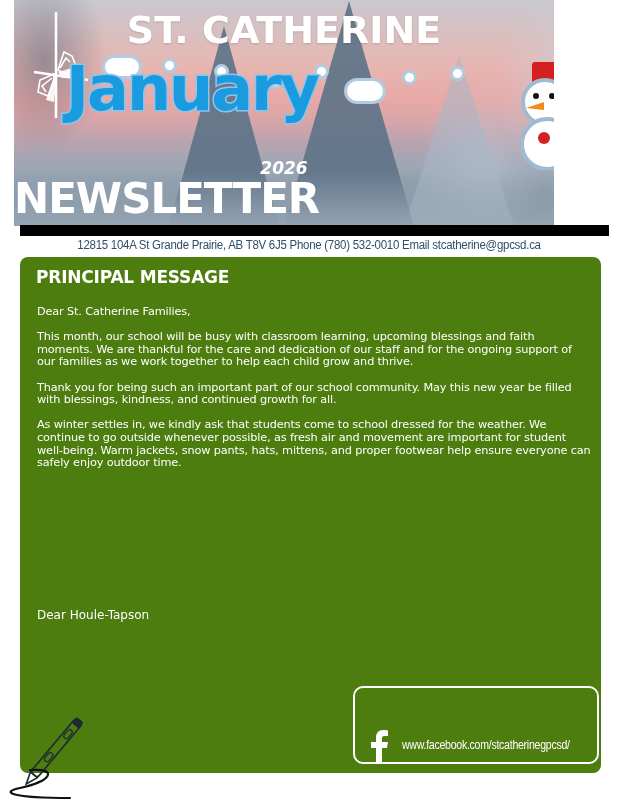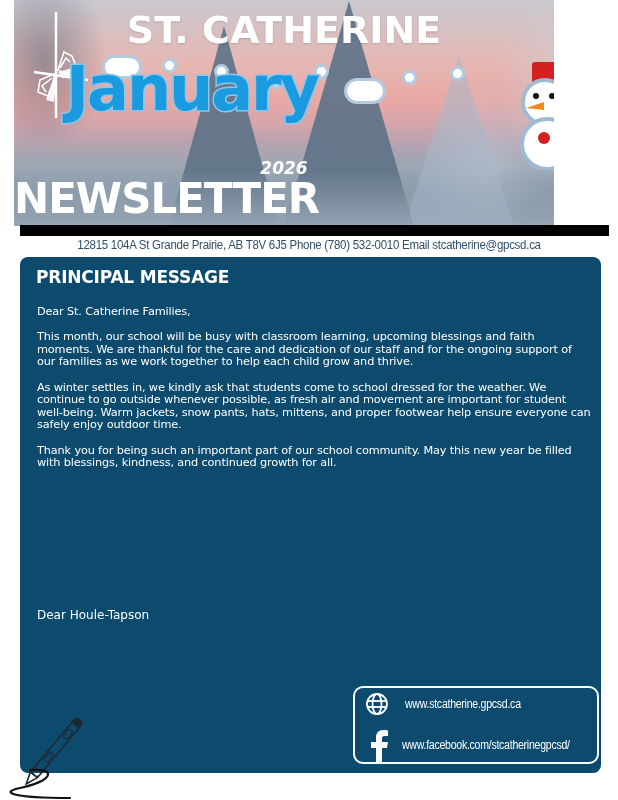--- a/index.html
+++ b/index.html
@@ -75,21 +75,21 @@
     
     .address {
       position: absolute; left: 0; right: 0; top: 238px; text-align: center;
       font-family: "Liberation Sans", sans-serif; font-size: 12.5px; color: #2f4f6b;
       letter-spacing: -0.3px; transform: scaleX(0.92); transform-origin: center;
     }
 
     
     .card {
       position: absolute; left: 20px; top: 257px; width: 581px; height: 516px;
-      background: #0c4a6e; border-radius: 8px;
+      background: #4d7c0f; border-radius: 8px;
     }
     .card-title {
       position: absolute; left: 16px; top: 10px;
       font-family: "DejaVu Sans", sans-serif; font-weight: bold; font-size: 17px;
       color: #ffffff; letter-spacing: -0.2px;
     }
     .message {
       position: absolute; left: 17px; top: 49px; width: 556px;
       font-family: "DejaVu Sans", sans-serif; font-size: 11.3px; line-height: 12.6px;
       color: #ffffff; letter-spacing: -0.15px;
@@ -169,38 +169,27 @@
 </div>
 <div class="black-bar"></div>
 
 <div class="address">12815 104A St Grande Prairie, AB T8V 6J5 Phone (780) 532-0010 Email stcatherine@gpcsd.ca</div>
 
 <div class="card">
   <div class="card-title">PRINCIPAL MESSAGE</div>
   <div class="message">
     <p>Dear St. Catherine Families,</p>
     <p>This month, our school will be busy with classroom learning, upcoming blessings and faith moments. We are thankful for the care and dedication of our staff and for the ongoing support of our families as we work together to help each child grow and thrive.</p>
+    <p>Thank you for being such an important part of our school community. May this new year be filled with blessings, kindness, and continued growth for all.</p>
     <p>As winter settles in, we kindly ask that students come to school dressed for the weather. We continue to go outside whenever possible, as fresh air and movement are important for student well-being. Warm jackets, snow pants, hats, mittens, and proper footwear help ensure everyone can safely enjoy outdoor time.</p>
-    <p>Thank you for being such an important part of our school community. May this new year be filled with blessings, kindness, and continued growth for all.</p>
   </div>
   <div class="signature">Dear Houle-Tapson</div>
 </div>
 
 <div class="links-box">
-  <div class="link-row web">
-    <svg class="link-icon" width="24" height="24" viewBox="0 0 24 24" style="top:2px;">
-      <g fill="none" stroke="#fff" stroke-width="1.8">
-        <circle cx="12" cy="12" r="10"></circle>
-        <ellipse cx="12" cy="12" rx="4.5" ry="10"></ellipse>
-        <line x1="2" y1="9" x2="22" y2="9"></line>
-        <line x1="2" y1="15" x2="22" y2="15"></line>
-      </g>
-    </svg>
-    <span class="link-text">www.stcatherine.gpcsd.ca</span>
-  </div>
   <div class="link-row fb">
     <svg class="link-icon" width="20" height="32" viewBox="0 0 20 32" style="left:14px;top:2px;">
       <path d="M13 32 V18 H18 L19 12 H13 V8.5 C13 6.8 13.6 6 15.6 6 H19 V0.5 C18 0.3 16.4 0 14.4 0 C9.6 0 7 2.8 7 7.8 V12 H2 V18 H7 V32 Z" fill="#fff"></path>
     </svg>
     <span class="link-text">www.facebook.com/stcatherinegpcsd/</span>
   </div>
 </div>
 
 <svg class="pen" viewBox="0 0 120 88">
   <g transform="rotate(-50 55 40)">

